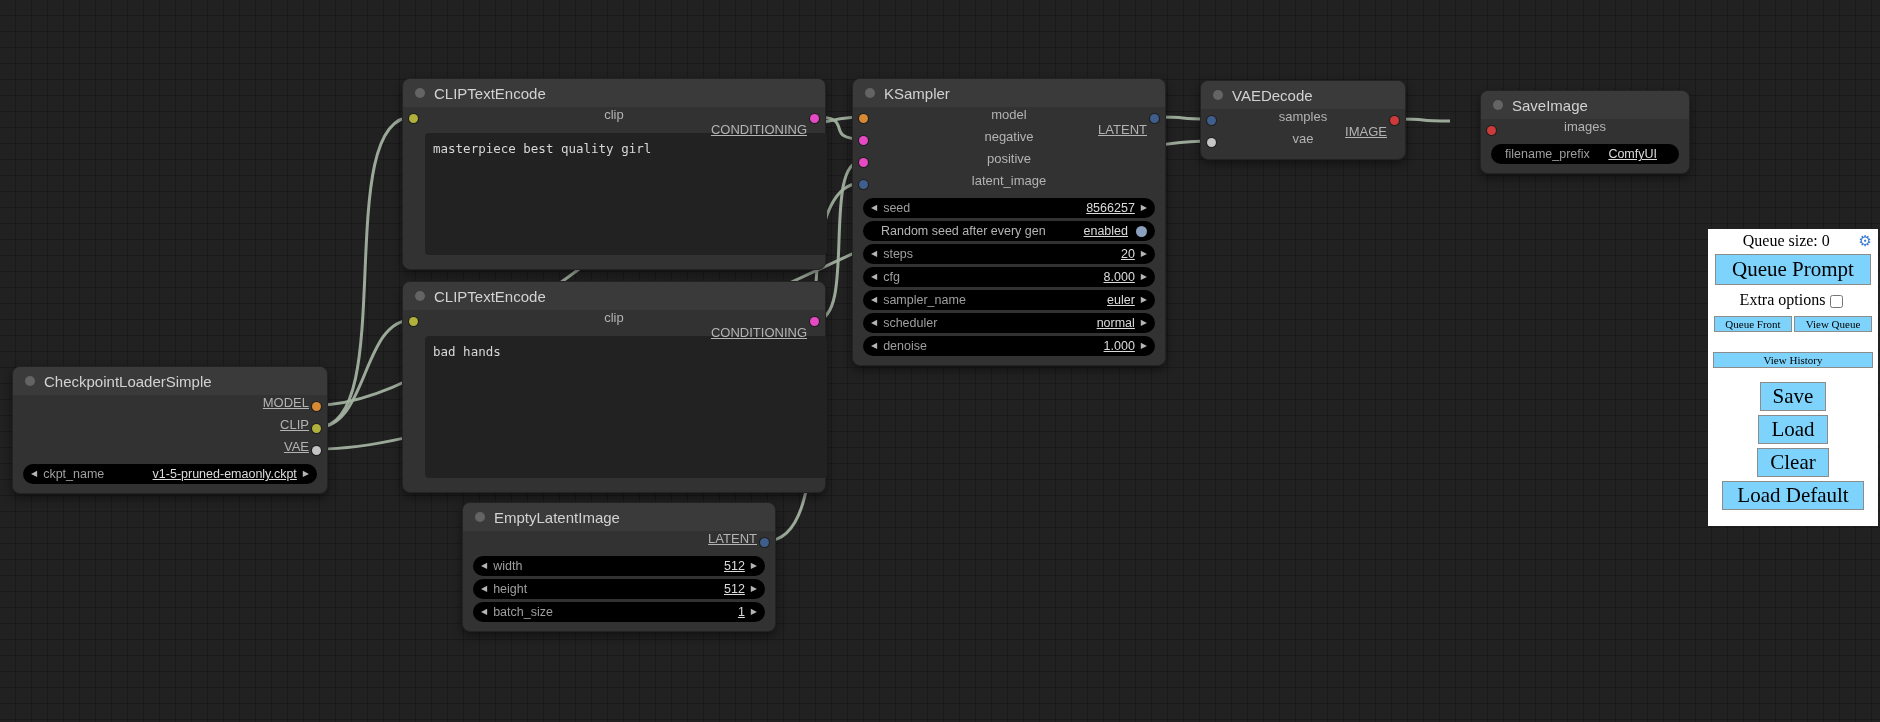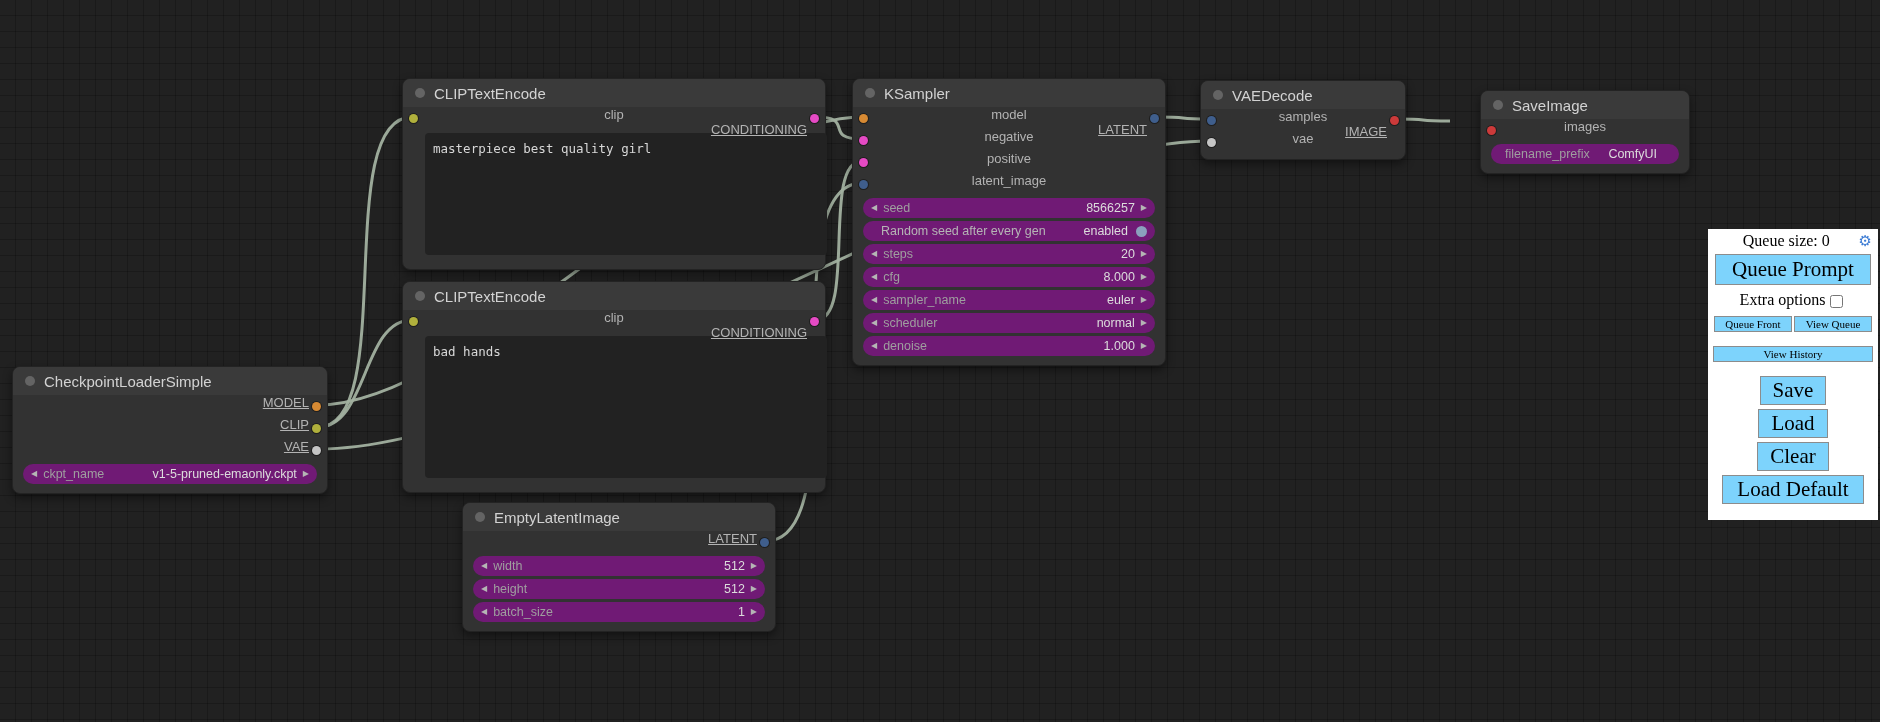--- a/index.html
+++ b/index.html
@@ -47,27 +47,27 @@
   .port {
     position:absolute; top:50%; width:9px; height:9px; margin-top:-4.5px;
     border-radius:50%; background:#888;
     box-shadow:0 0 0 1px rgba(0,0,0,0.4);
   }
   .port.in { left:6px; }
   .port.out { right:6px; }
 
   .widget {
     height:20px; margin:3px 10px;
-    background:#701a75; border-radius:10px;
+    background:#000000; border-radius:10px;
     display:flex; align-items:center; gap:6px;
     padding:0 8px;
     font-size:12.5px; color:#9f9f9f;
     cursor:pointer;
   }
-  .widget .wvalue { margin-left:auto; color:#dcdcdc; }
+  .widget .wvalue { margin-left:auto; color:#dcdcdc;text-decoration:underline; }
   .widget.no-arrows .wvalue { margin-right:14px; }
   .widget .arrow { font-size:8px; color:#b5b5b5; line-height:1; }
   .toggle-dot { width:11px; height:11px; border-radius:50%; background:#8ba0bd; flex:none; margin-left:2px; }
 
   textarea.prompt-text {
     display:block; width:calc(100% - 20px);
     margin:4px 22px 8px;
     background:#222; border:none; border-radius:4px;
     color:#d8d8d8;
     font-family:"DejaVu Sans Mono", monospace;
@@ -88,21 +88,21 @@
   .gear { color:#3b7bd4; font-size:15px; cursor:pointer; font-family:"DejaVu Sans", sans-serif; }
   .btn {
     font-family:Liberation Serif, serif;
     background:#7dd3fc; border:1px solid #8c8c8c; border-radius:0;
     color:#000; cursor:pointer;
   }
   .btn-big { display:block; width:fit-content; margin:4px auto; font-size:21px; padding:1px 12px; }
   #queue-prompt { display:block; width:156px; margin:2px auto 6px; font-size:21px; padding:2px 0; }
   .extra-row { font-size:16px; margin:0 0 5px; }
   .extra-row input { vertical-align:middle; margin-left:5px; }
-  .small-row { display:flex; gap:2px; padding:0 4px; margin-bottom:14px; }
+  .small-row { display:flex; gap:2px; padding:0 4px; margin-bottom:20px; }
   .btn-small { flex:1; font-size:11px; padding:1px 0; }
   #view-history { display:block; width:160px; margin:2px auto 14px; font-size:11px; padding:1px 12px; }
   #load-default { padding:1px 14px; }
 </style>
 </head>
 <body>
 
 <div id="canvas">
 
   <svg class="links" width="1880" height="722" viewBox="0 0 1880 722">

